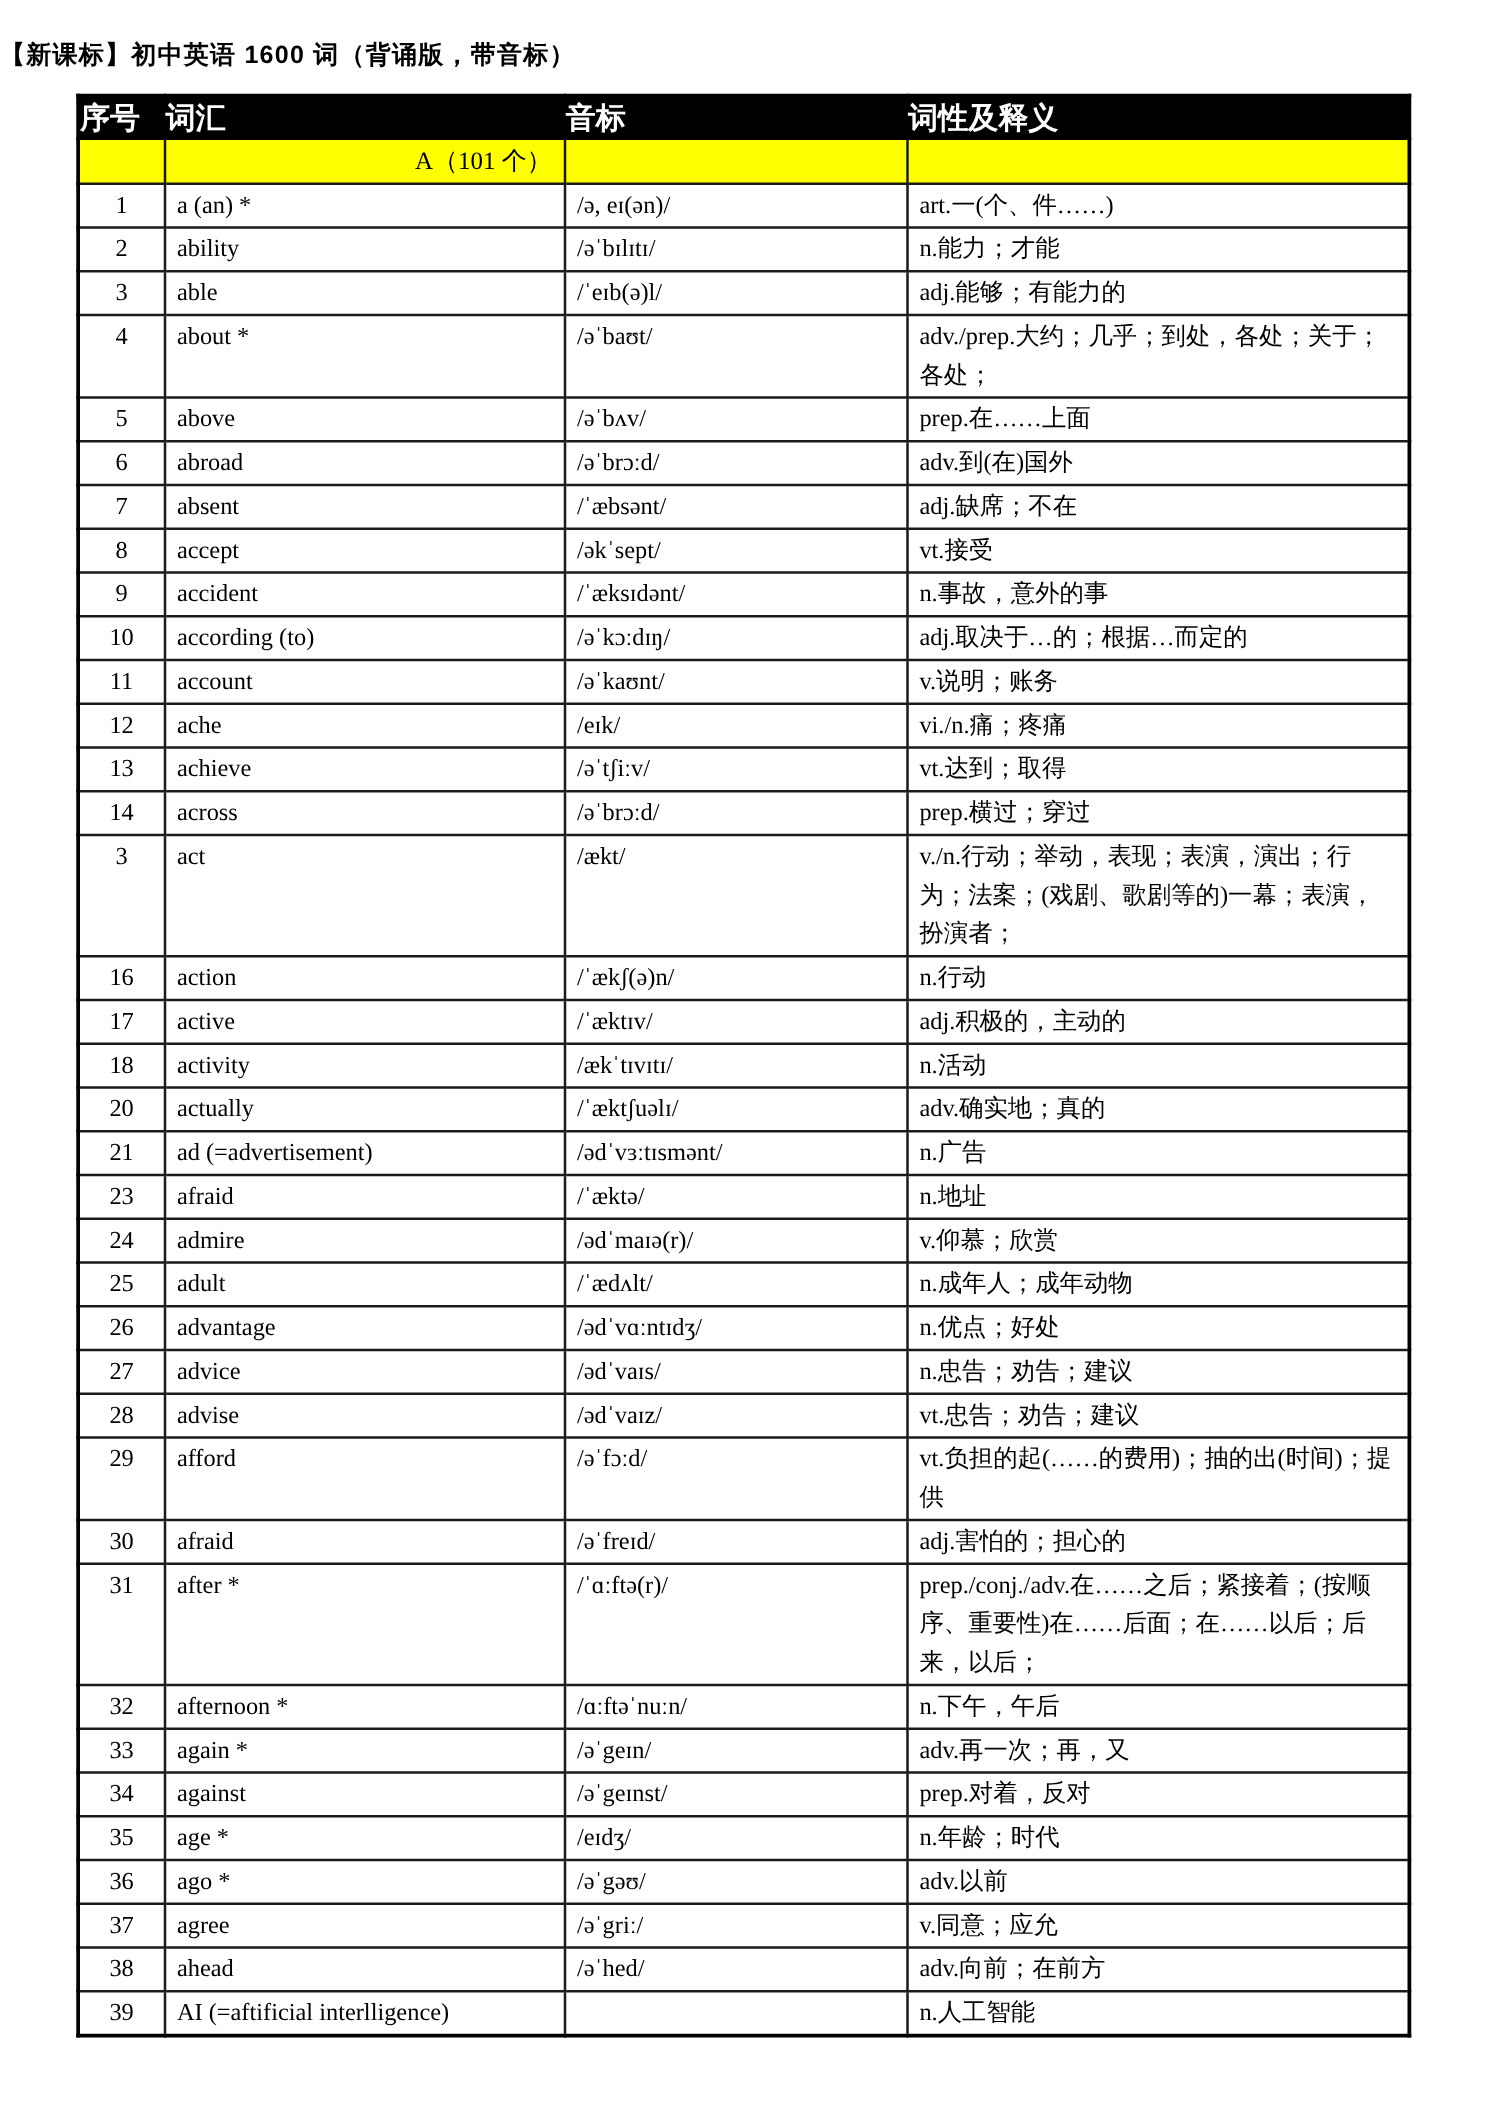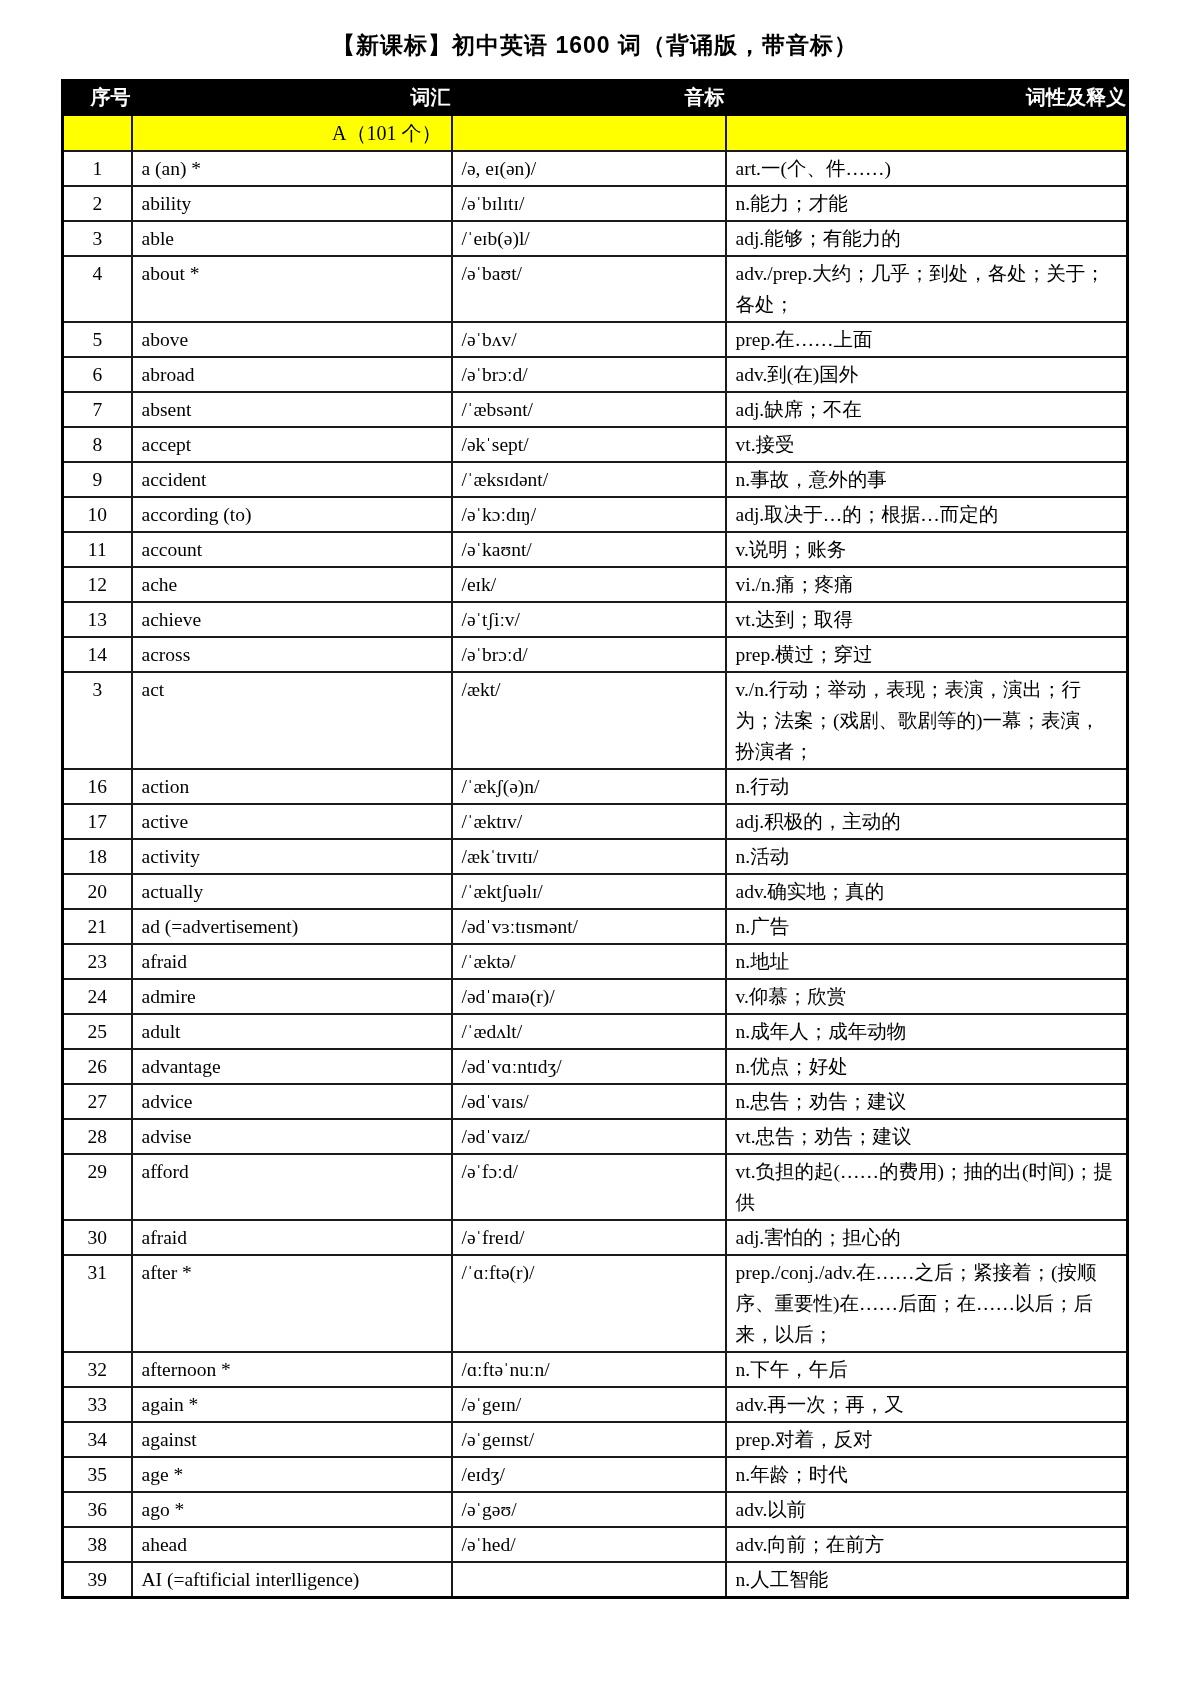--- a/index.html
+++ b/index.html
@@ -14,46 +14,46 @@
   html,body{margin:0;padding:0;}
   body{
     width:1190px;height:1682px;
     background:var(--page-bg);
     color:var(--ink);
     font-family:"Liberation Serif","DejaVu Serif",serif;
   }
   .page{position:relative;width:1190px;height:1682px;overflow:hidden;}
   .doc-title{
     margin:30px 0 18px 0;
-    text-align:center;
+    text-align:left;
     font-family:"Liberation Sans","DejaVu Sans",sans-serif;
     font-weight:bold;
-    font-size:23px;
+    font-size:20px;
     letter-spacing:1px;
   }
   table.vocab{
     width:1065px;
     margin:0 auto;
     border-collapse:collapse;
     table-layout:fixed;
     border:3px solid var(--ink);
   }
   col.c1{width:69px;}
   col.c2{width:320px;}
   col.c3{width:274px;}
   col.c4{width:402px;}
   th{
     background:var(--header-bg);
     color:var(--header-fg);
     font-family:"Liberation Sans","DejaVu Sans",sans-serif;
     font-weight:bold;
-    font-size:20px;
+    font-size:24px;
     height:34px;
     border:2px solid var(--ink);
-    text-align:right;
+    text-align:left;
     padding:0;
   }
   td{
     border:2px solid var(--border);
     font-size:19.5px;
     line-height:31px;
     padding:1px 9px;
     vertical-align:top;
     overflow:hidden;
   }
@@ -295,20 +295,26 @@
     <td class="c-pho">/eɪdʒ/</td>
     <td class="c-mean">n.年龄；时代</td>
   </tr>
         <tr>
     <td class="c-no">36</td>
     <td class="c-word">ago *</td>
     <td class="c-pho">/əˈgəʊ/</td>
     <td class="c-mean">adv.以前</td>
   </tr>
         <tr>
+    <td class="c-no">37</td>
+    <td class="c-word">agree</td>
+    <td class="c-pho">/əˈgriː/</td>
+    <td class="c-mean">v.同意；应允</td>
+  </tr>
+        <tr>
     <td class="c-no">38</td>
     <td class="c-word">ahead</td>
     <td class="c-pho">/əˈhed/</td>
     <td class="c-mean">adv.向前；在前方</td>
   </tr>
         <tr>
     <td class="c-no">39</td>
     <td class="c-word">AI (=aftificial interlligence)</td>
     <td class="c-pho"></td>
     <td class="c-mean">n.人工智能</td>

